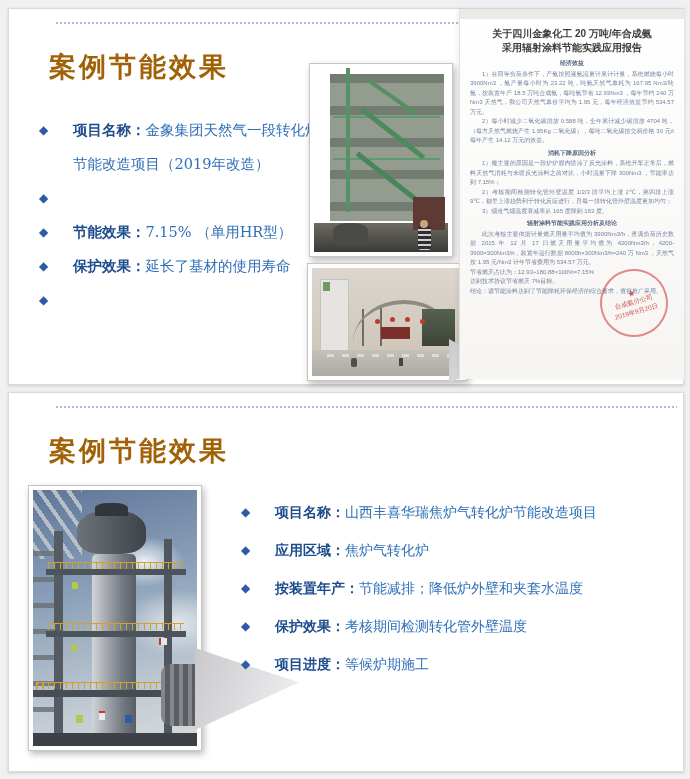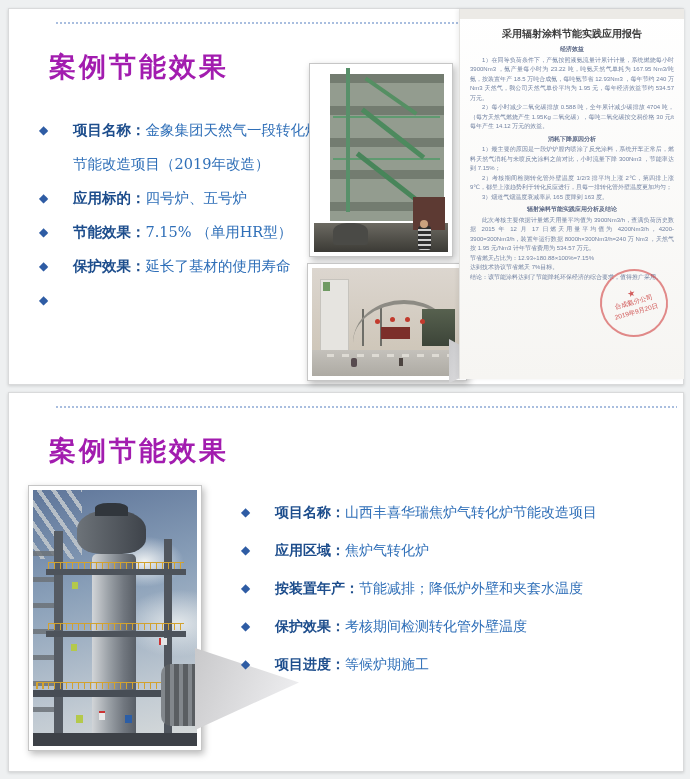--- a/index.html
+++ b/index.html
@@ -5,21 +5,21 @@
   html,body{margin:0;padding:0;background:#eef0f1;width:690px;height:779px;overflow:hidden;
     font-family:"Liberation Sans","DejaVu Sans",sans-serif;}
   .stage{position:relative;width:690px;height:779px;}
   .slide{position:absolute;left:8px;width:674px;background:#ffffff;border:1px solid #d9dadb;
     box-shadow:0 1px 3px rgba(0,0,0,.14);}
   #slide1{top:8px;height:375px;}
   #slide2{top:392px;height:378px;}
   .dotline{position:absolute;top:13px;left:47px;right:6px;height:2px;
     background:repeating-linear-gradient(90deg,#a9bedf 0 2px,transparent 2px 4px);}
   .slide-title{position:absolute;left:40px;top:40px;font-size:27px;font-weight:bold;
-    color:#a21caf;letter-spacing:3px;font-family:"DejaVu Serif","Liberation Serif",serif;}
+    color:#a16207;letter-spacing:3px;font-family:"DejaVu Serif","Liberation Serif",serif;}
   
   .blist{position:absolute;}
   .bitem{display:flex;align-items:flex-start;}
   .diamond{flex:0 0 34px;color:#2e5ca4;font-size:12px;line-height:34px;text-align:left;padding-left:2px;}
   .btext{font-family:"DejaVu Serif","Liberation Serif",serif;}
   .blabel{font-weight:bold;color:#1d4d8c;}
   .bvalue{color:#2f6fb8;}
   #slide1 .blist{left:28px;top:104px;width:290px;}
   #slide1 .btext{width:252px;font-size:14.5px;line-height:34px;}
   #slide2 .blist{left:230px;top:100px;width:430px;}
@@ -131,21 +131,20 @@
     <div class="dotline"></div>
     <div class="slide-title">案例节能效果</div>
 
     <div class="blist">
       <div class="bitem">
         <span class="diamond">◆</span>
         <span class="btext"><b class="blabel">项目名称：</b><span class="bvalue">金象集团天然气一段转化炉节能改造项目（2019年改造）</span></span>
       </div>
       <div class="bitem">
         <span class="diamond">◆</span>
-        <span class="btext"><b class="blabel">应用标的：</b><span class="bvalue">四号炉、五号炉</span></span>
       </div>
       <div class="bitem">
         <span class="diamond">◆</span>
         <span class="btext"><b class="blabel">节能效果：</b><span class="bvalue">7.15% （单用HR型）</span></span>
       </div>
       <div class="bitem">
         <span class="diamond">◆</span>
         <span class="btext"><b class="blabel">保护效果：</b><span class="bvalue">延长了基材的使用寿命</span></span>
       </div>
       <div class="bitem">
@@ -189,20 +188,21 @@
         <div class="g-curb"></div>
         <div class="g-rider"></div>
         <div class="g-fig"></div>
       </div>
     </div>
     <div class="fold-shadow" id="fold1"></div>
 
     <div class="doc">
       <div class="doc-topband"></div>
       <div class="doc-title">
+        <div>关于四川金象化工 20 万吨/年合成氨</div>
         <div>采用辐射涂料节能实践应用报告</div>
       </div>
       <div class="doc-body">
         <div class="doc-h">经济效益</div>
         <p class="doc-p">1）在同等负荷条件下，产氨按照液氨流量计累计计量，系统燃烧每小时3900Nm3 ，氨产量每小时为 23.22 吨，吨氨天然气单耗为 167.95 Nm3/吨氨，按装置年产 18.5 万吨合成氨，每吨氨节省 12.93Nm3 ，每年节约 240 万 Nm3 天然气，我公司天然气单价平均为 1.95 元，每年经济效益节约 534.57 万元。</p>
         <p class="doc-p">2）每小时减少二氧化碳排放 0.588 吨，全年累计减少碳排放 4704 吨，（每方天然气燃烧产生 1.95Kg 二氧化碳），每吨二氧化碳按交易价格 30 元/t 每年产生 14.12 万元的效益。</p>
         <div class="doc-h">消耗下降原因分析</div>
         <p class="doc-p">1）最主要的原因是一段炉炉膛内喷涂了反光涂料，系统开车正常后，燃料天然气消耗与未喷反光涂料之前对比，小时流量下降 300Nm3 ，节能率达到 7.15%；</p>
         <p class="doc-p">2）考核期间检测转化管外壁温度 1/2/3 排平均上涨 2℃，第四排上涨 9℃，都呈上涨趋势利于转化反应进行，且每一排转化管外壁温度更加均匀；</p>
         <p class="doc-p">3）烟道气烟温度衰减率从 165 度降到 163 度。</p>

